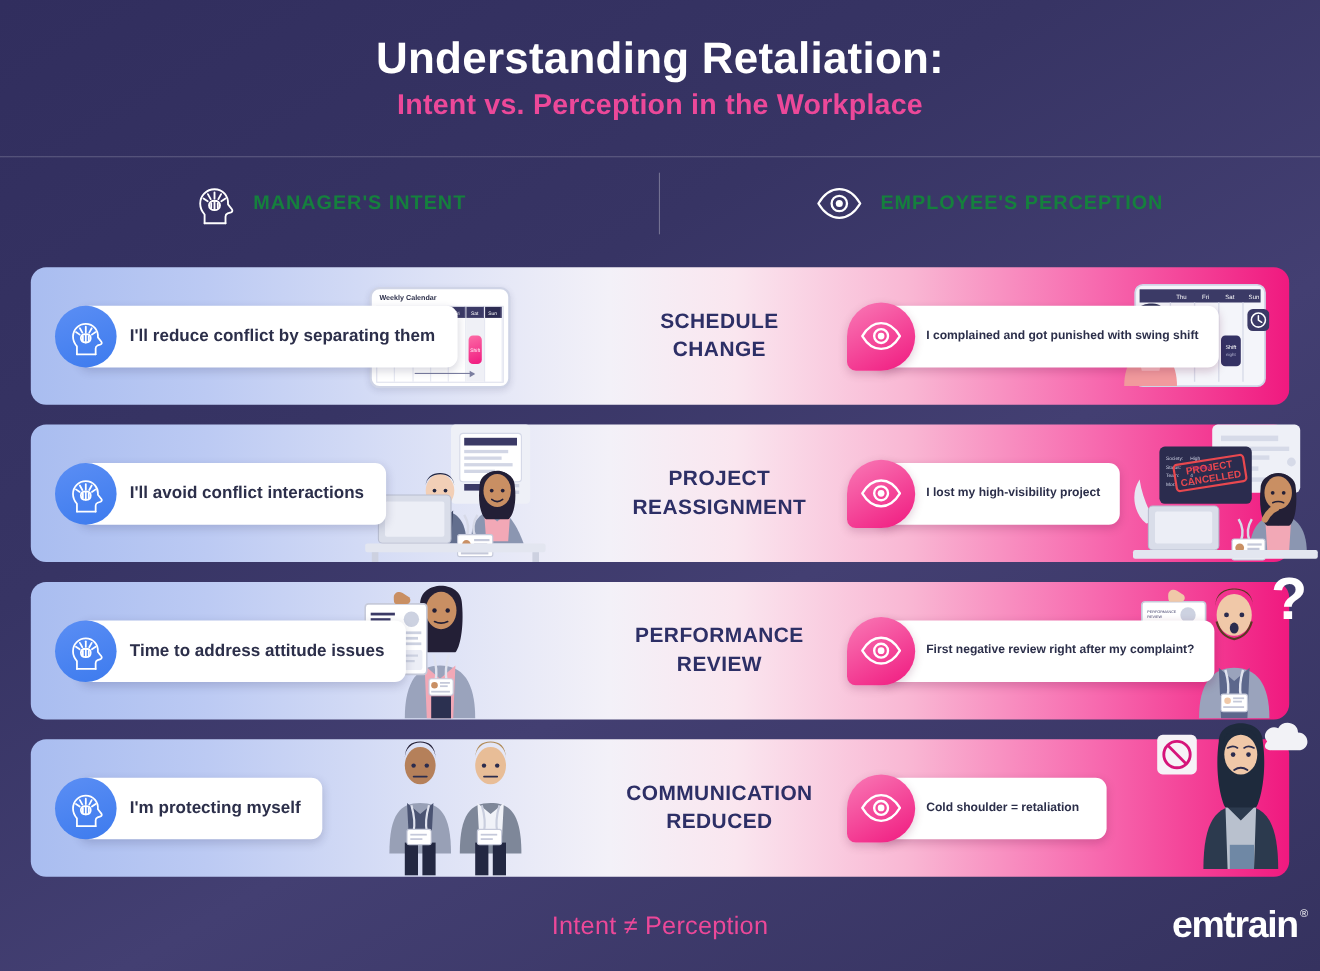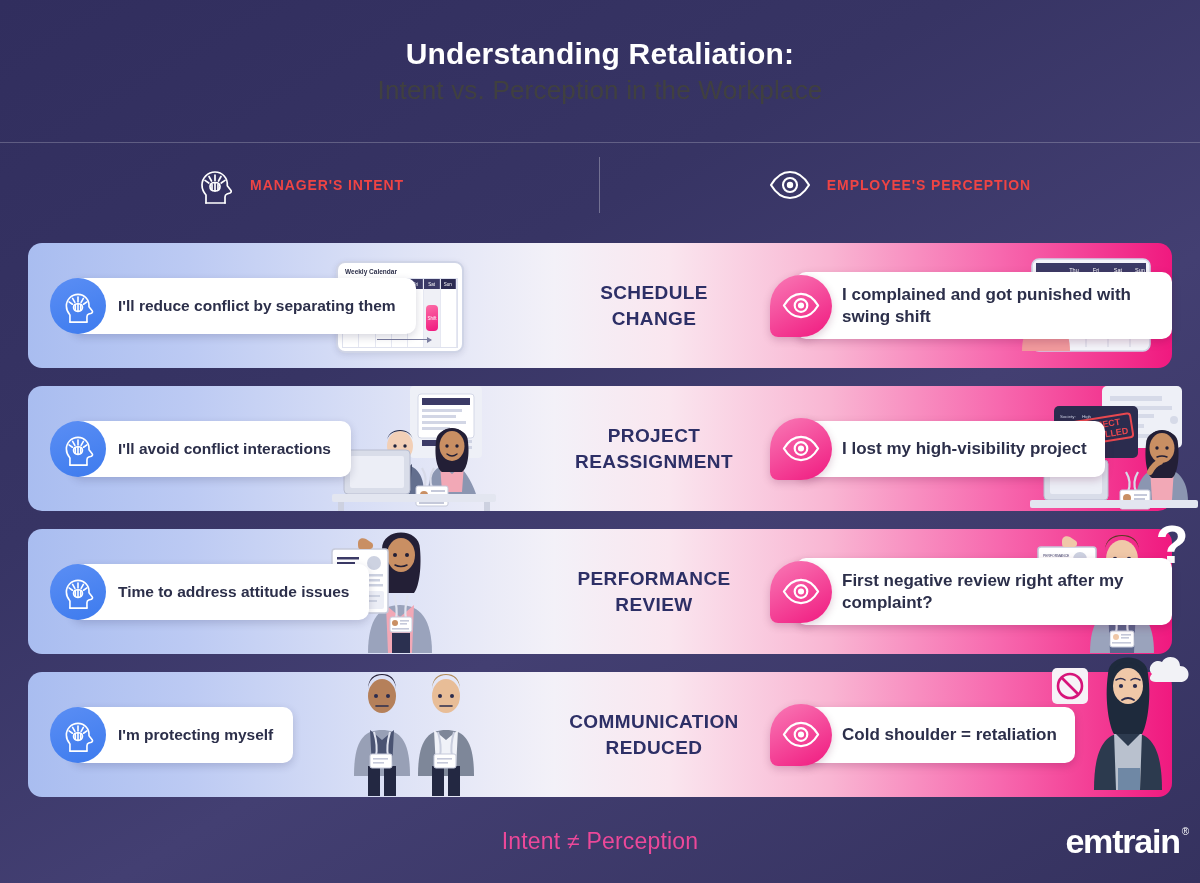--- a/index.html
+++ b/index.html
@@ -16,48 +16,48 @@
   
   .header {
     height: 143px;
     display: flex; flex-direction: column;
     align-items: center; justify-content: center;
     gap: 4px;
     border-bottom: 1px solid rgba(255,255,255,0.22);
   }
   .title-main {
     color: #ffffff;
-    font-size: 30px;
+    font-size: 40px;
     font-weight: bold;
     letter-spacing: 0.2px;
   }
   .title-sub {
-    color: #404040;
+    color: #ec4899;
     font-size: 26px;
-    font-weight: 400;
+    font-weight: 700;
     letter-spacing: 0.2px;
   }
 
   
   .colheads {
     height: 83px;
     display: flex;
     align-items: center;
     position: relative;
   }
   .colhead {
     flex: 1;
     display: flex;
     align-items: center;
     justify-content: center;
     gap: 16px;
   }
   .colhead-label {
-    color: #ef4444;
-    font-size: 14px;
+    color: #15803d;
+    font-size: 18px;
     font-weight: bold;
     letter-spacing: 0.9px;
   }
   .colhead-divider {
     position: absolute;
     left: 599px; top: 14px;
     width: 1px; height: 56px;
     background: rgba(255,255,255,0.30);
   }
   .glyph-white { display: block; }
@@ -145,21 +145,21 @@
     box-shadow: 0 3px 9px rgba(90,10,60,0.22);
     padding: 12px 18px 12px 46px;
     margin-left: -36px;
     min-width: 210px;
     min-height: 56px;
     display: flex;
     align-items: center;
   }
   .perception-text {
     color: #2c2f4a;
-    font-size: 17px;
+    font-size: 11px;
     font-weight: bold;
     line-height: 1.24;
   }
 
   
   .center-label {
     position: absolute;
     left: 496px;
     width: 260px;
     text-align: center;

